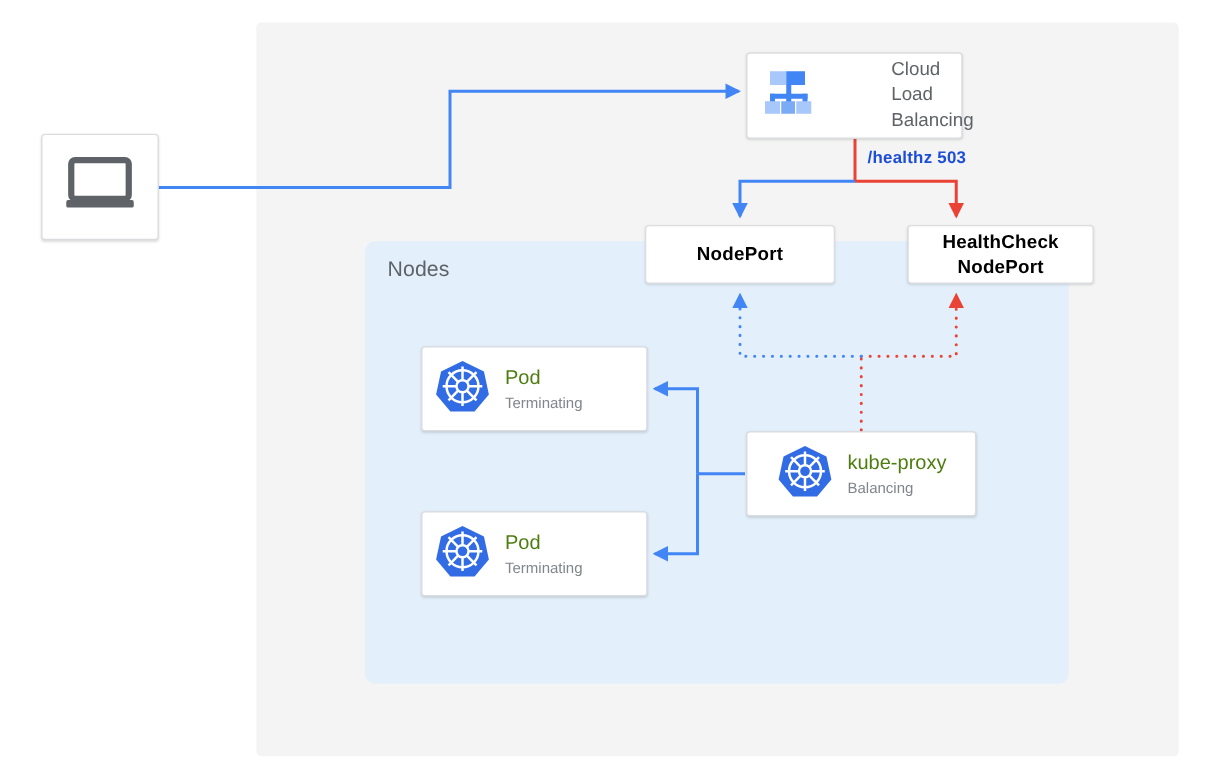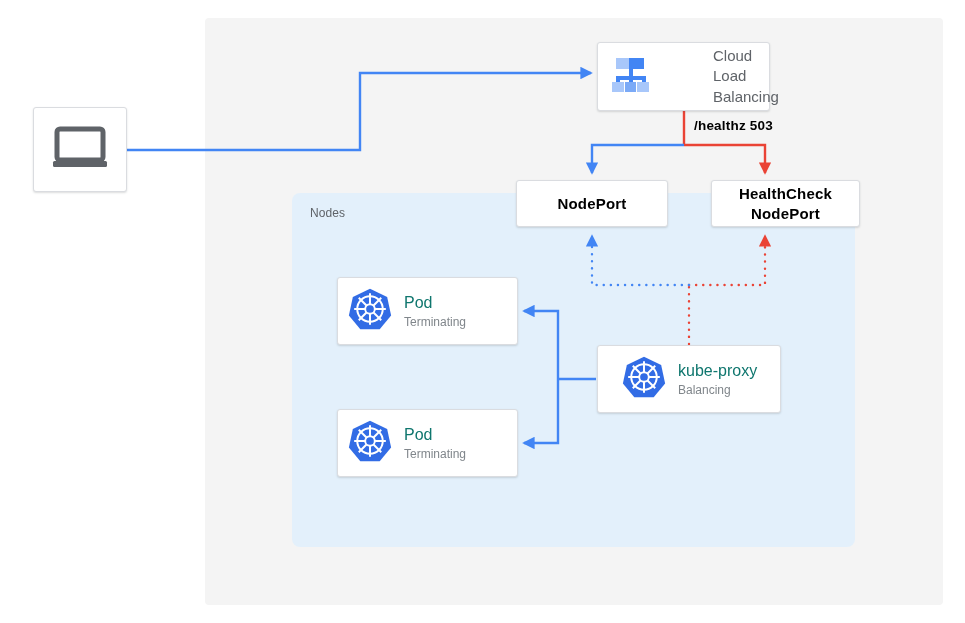--- a/index.html
+++ b/index.html
@@ -35,21 +35,21 @@
     top: 193px;
     width: 563px;
     height: 354px;
     background: #e3f0fb;
     border-radius: 8px;
   }
   .panel-nodes-label {
     position: absolute;
     left: 310px;
     top: 206px;
-    font-size: 12px;
+    font-size: 17px;
     color: #5f6368;
     letter-spacing: .1px;
   }
 
   
   .card {
     position: absolute;
     background: #ffffff;
     border: 1px solid #dadce0;
     border-radius: 3px;
@@ -67,21 +67,21 @@
     color: #5f6368;
     line-height: 1.35;
   }
   .card-sub {
     font-size: 12px;
     color: #80868b;
     line-height: 1.35;
   }
   .card-title-dark {
     font-size: 16px;
-    color: #0f766e;
+    color: #4d7c0f;
     line-height: 1.35;
   }
   .bold-label {
     font-weight: bold;
     font-size: 15px;
     color: #000000;
     line-height: 1.3;
     letter-spacing: .2px;
   }
 
@@ -92,21 +92,21 @@
   }
   #clb-box {
     left: 597px; top: 42px; width: 173px; height: 69px;
     padding-left: 11px;
     gap: 46px;
   }
   #nodeport-box {
     left: 516px; top: 180px; width: 152px; height: 47px;
   }
   #hc-nodeport-box {
-    left: 711px; top: 180px; width: 149px; height: 47px;
+    left: 726px; top: 180px; width: 149px; height: 47px;
   }
   #pod1-box {
     left: 337px; top: 277px; width: 181px; height: 68px;
     padding-left: 10px;
   }
   #pod2-box {
     left: 337px; top: 409px; width: 181px; height: 68px;
     padding-left: 10px;
   }
   #kubeproxy-box {
@@ -126,21 +126,21 @@
     pointer-events: none;
   }
 
   
   #healthz-label {
     position: absolute;
     left: 694px;
     top: 118px;
     font-size: 13.5px;
     font-weight: bold;
-    color: #000000;
+    color: #1d4ed8;
     letter-spacing: .2px;
   }
 </style>
 </head>
 <body>
 
 <div id="canvas">
 
   <div class="panel-outer"></div>
   <div class="panel-nodes"></div>

